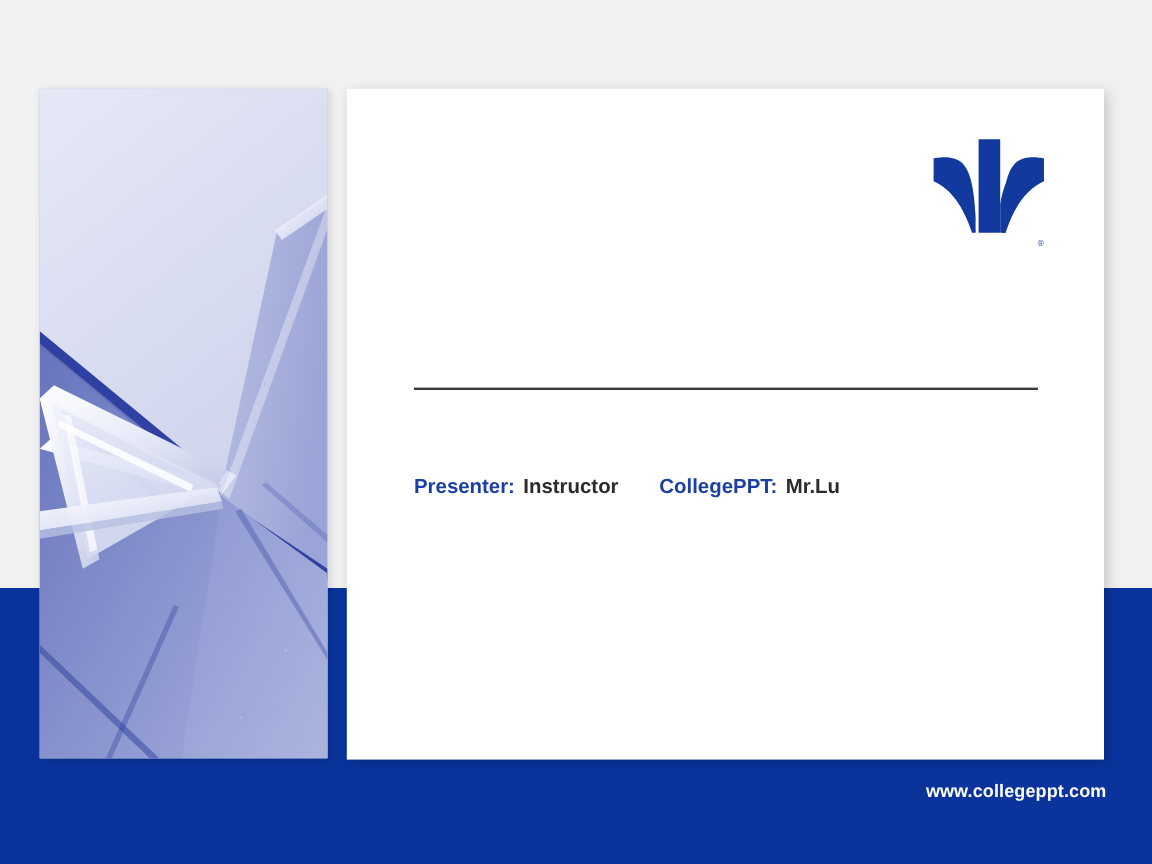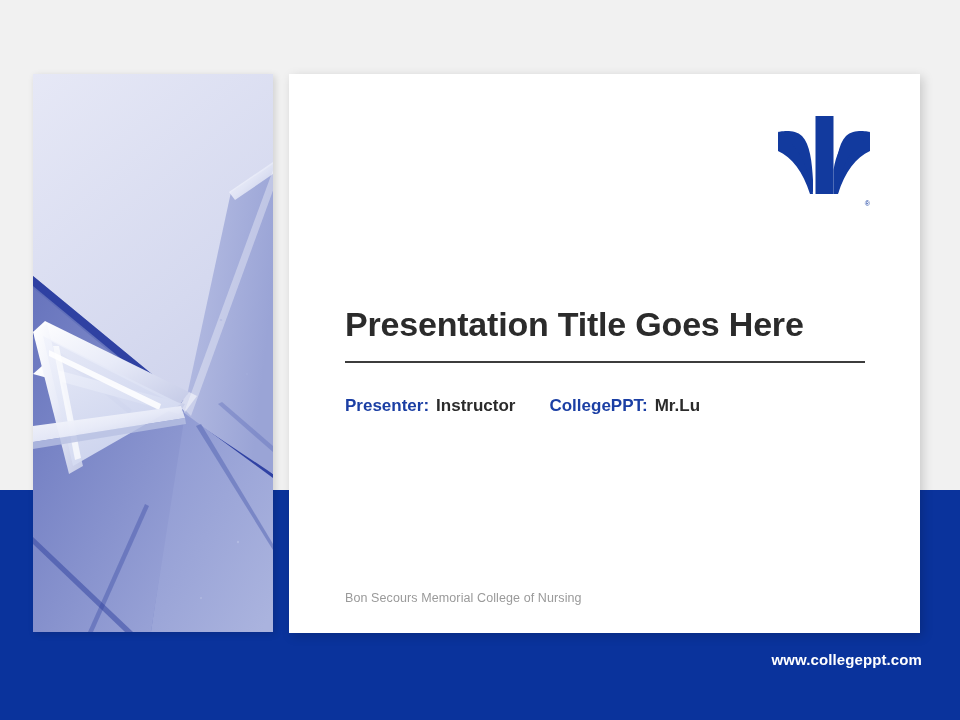--- a/index.html
+++ b/index.html
@@ -234,33 +234,31 @@
       <path d="M94 22 L 94 41 C 80 47, 69 62, 62 84 L 59 84
                C 63 58, 74 34, 94 22 Z" fill="#123a9e"></path>
 
       <path d="M57.5 84 L57.5 60 C 60 44, 66 32, 76 24 L 88 30
                C 72 42, 64 60, 62 84 Z" fill="#123a9e"></path>
     </svg>
     <span id="logo-reg-mark">®</span>
   </div>
 
   <div id="title-block">
-    <div id="presentation-title">Presentation Title Goes Here</div>
     <div id="title-divider"></div>
   </div>
 
   <div id="credits-row">
     <span class="credit-group">
       <span class="credit-label">Presenter:</span>
       <span class="credit-value">Instructor</span>
     </span>
     <span id="credit-gap"></span>
     <span class="credit-group">
       <span class="credit-label">CollegePPT:</span>
       <span class="credit-value">Mr.Lu</span>
     </span>
   </div>
 
-  <div id="institution-name">Bon Secours Memorial College of Nursing</div>
 
   <div id="footer-url">www.collegeppt.com</div>
 
 </div>
 
 </body></html>

